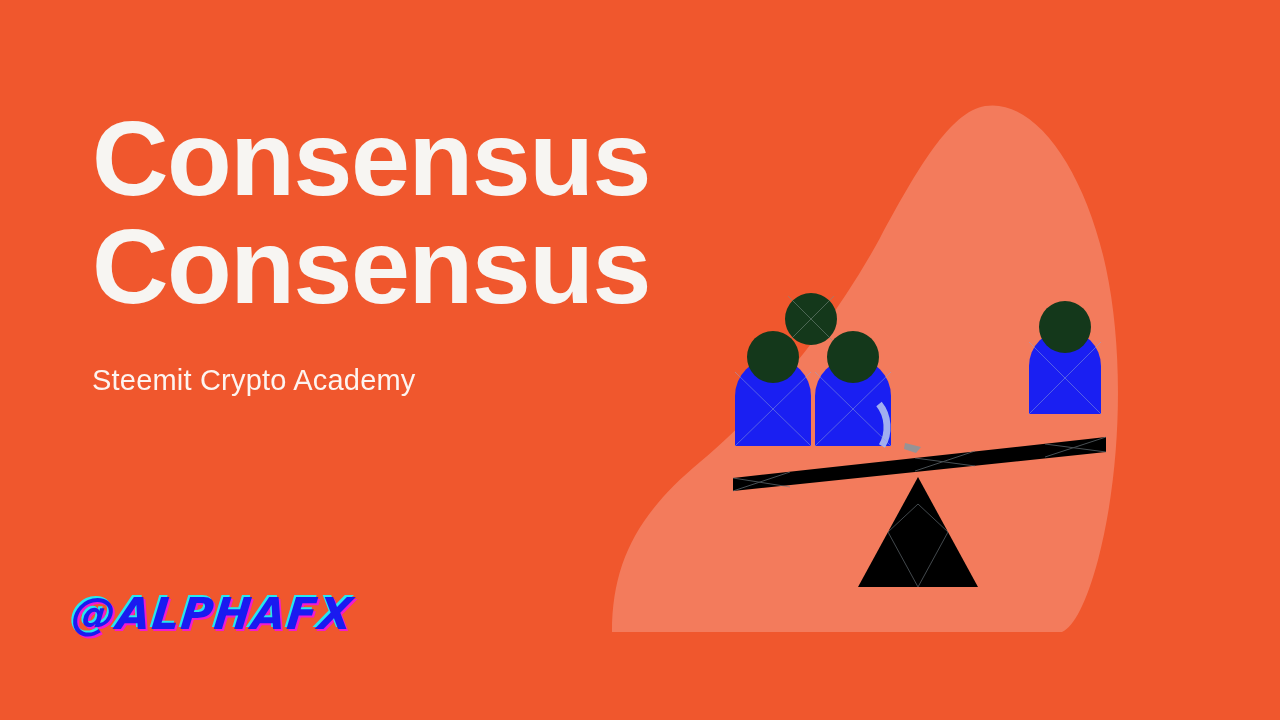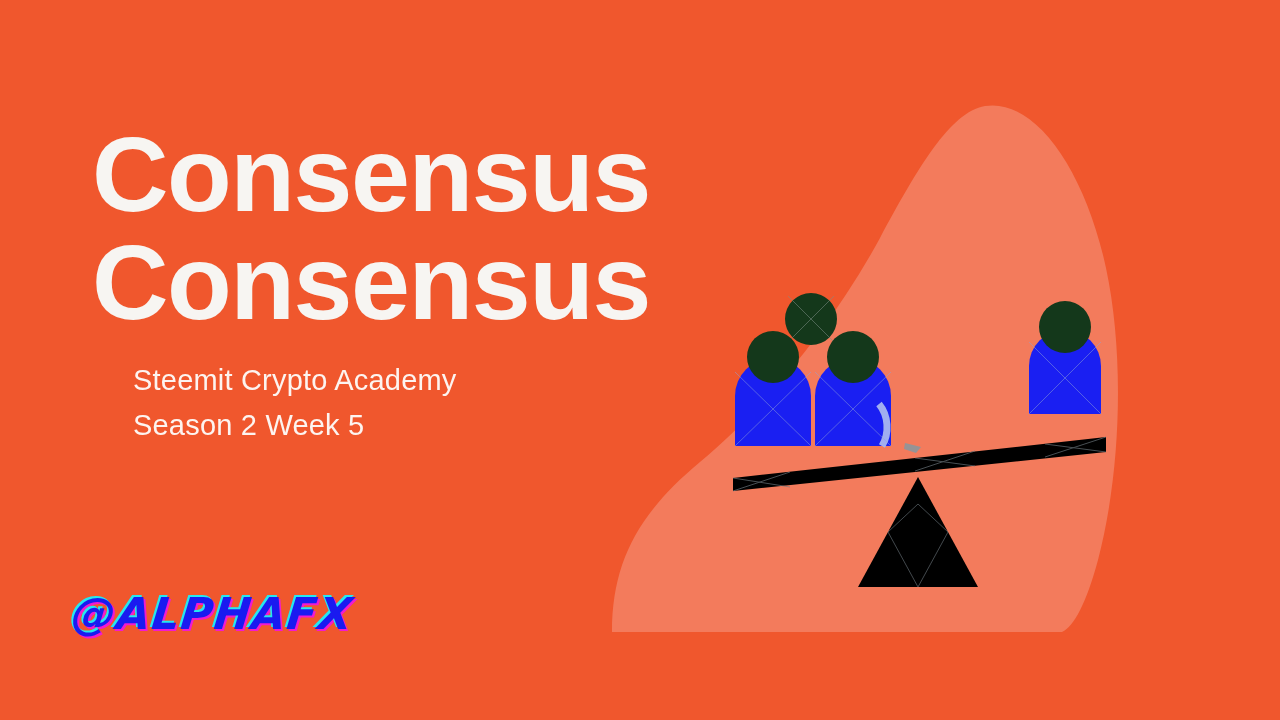--- a/index.html
+++ b/index.html
@@ -20,21 +20,21 @@
   #bg-layer {
     position: absolute;
     inset: 0;
     width: 1280px;
     height: 720px;
   }
   
   #text-block {
     position: absolute;
     left: 92px;
-    top: 120px;
+    top: 104px;
     width: 640px;
   }
   #title {
     margin: 0;
     color: #f7f5f2;
     font-size: 106px;
     line-height: 1.02;
     font-weight: 700;
     letter-spacing: -1.5px;
     font-family: "Liberation Sans", sans-serif;
@@ -48,21 +48,20 @@
     top: 358px;
     width: 560px;
   }
   #subtitle .sub-line {
     display: block;
     color: #fdf4f0;
     font-size: 29px;
     line-height: 1.55;
     font-weight: 400;
     letter-spacing: 0.2px;
-    margin-left: 41px;
   }
   
   #handle {
     position: absolute;
     left: 72px;
     top: 588px;
     font-size: 44px;
     font-weight: 700;
     font-style: italic;
     letter-spacing: 1px;
@@ -187,18 +186,17 @@
 
   <div id="text-block">
     <h1 id="title">
       <span class="title-line">Consensus</span>
       <span class="title-line">Consensus</span>
     </h1>
   </div>
 
   <div id="subtitle">
     <span class="sub-line">Steemit Crypto Academy</span>
-    <span class="sub-line">Season 2 Week 5</span>
   </div>
 
   <div id="handle">@ALPHAFX</div>
 
 </div>
 
 </body></html>

